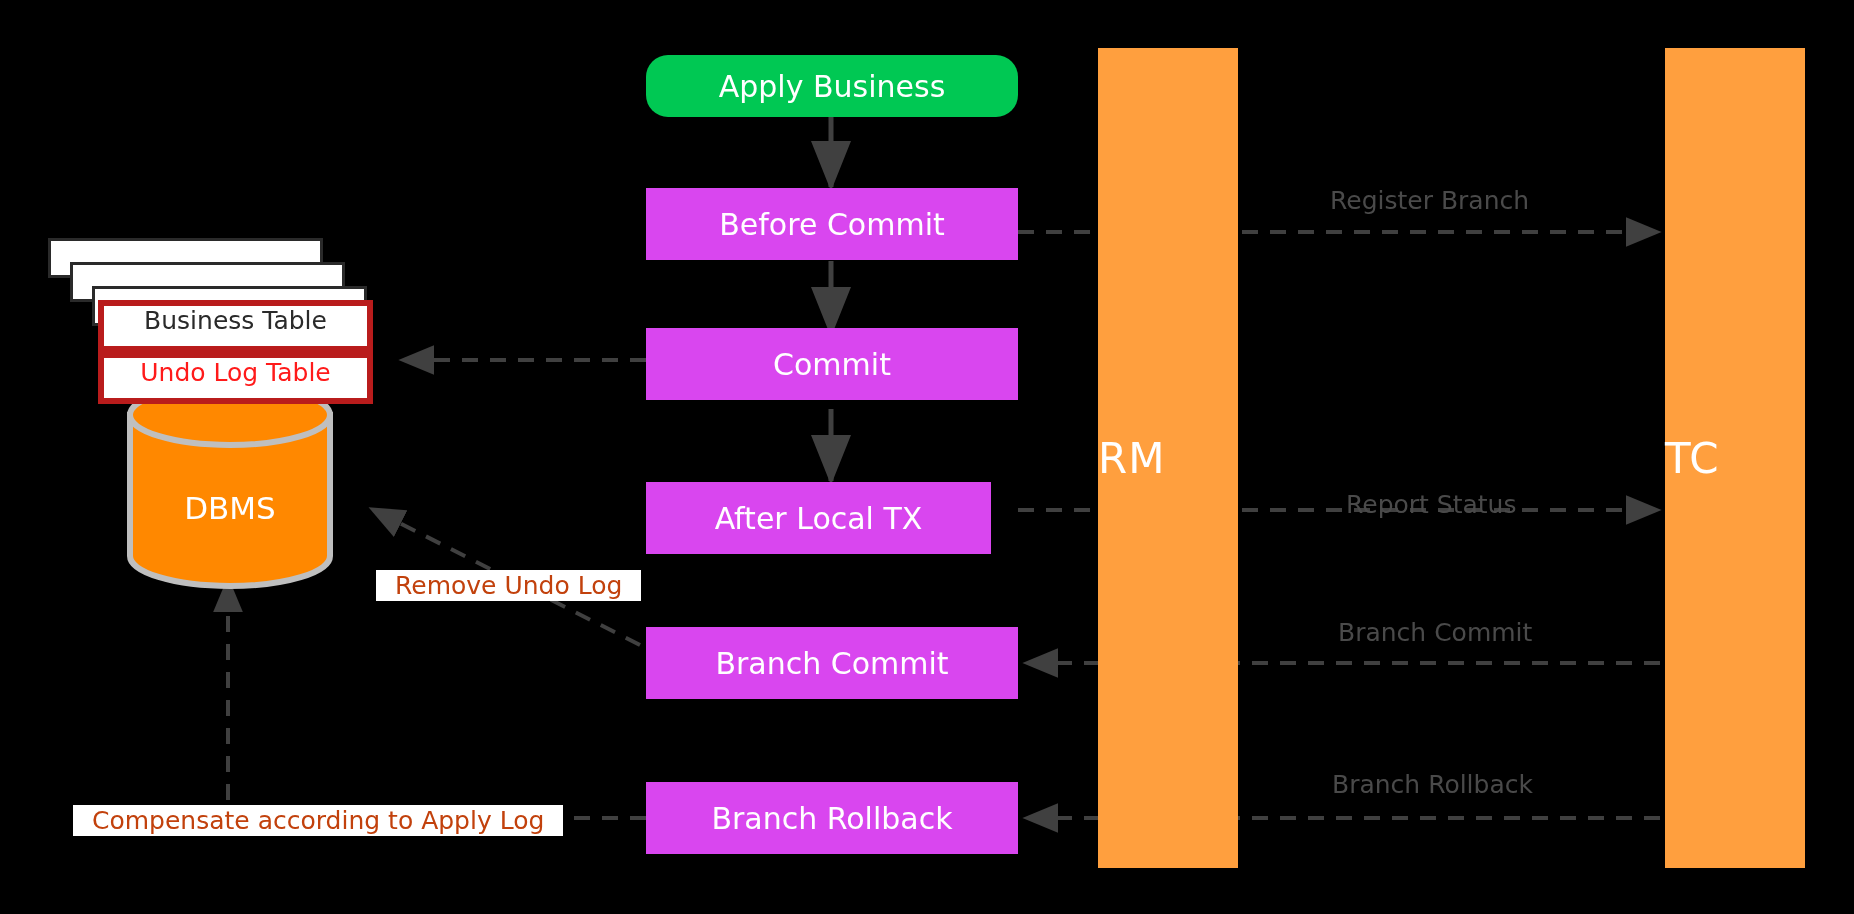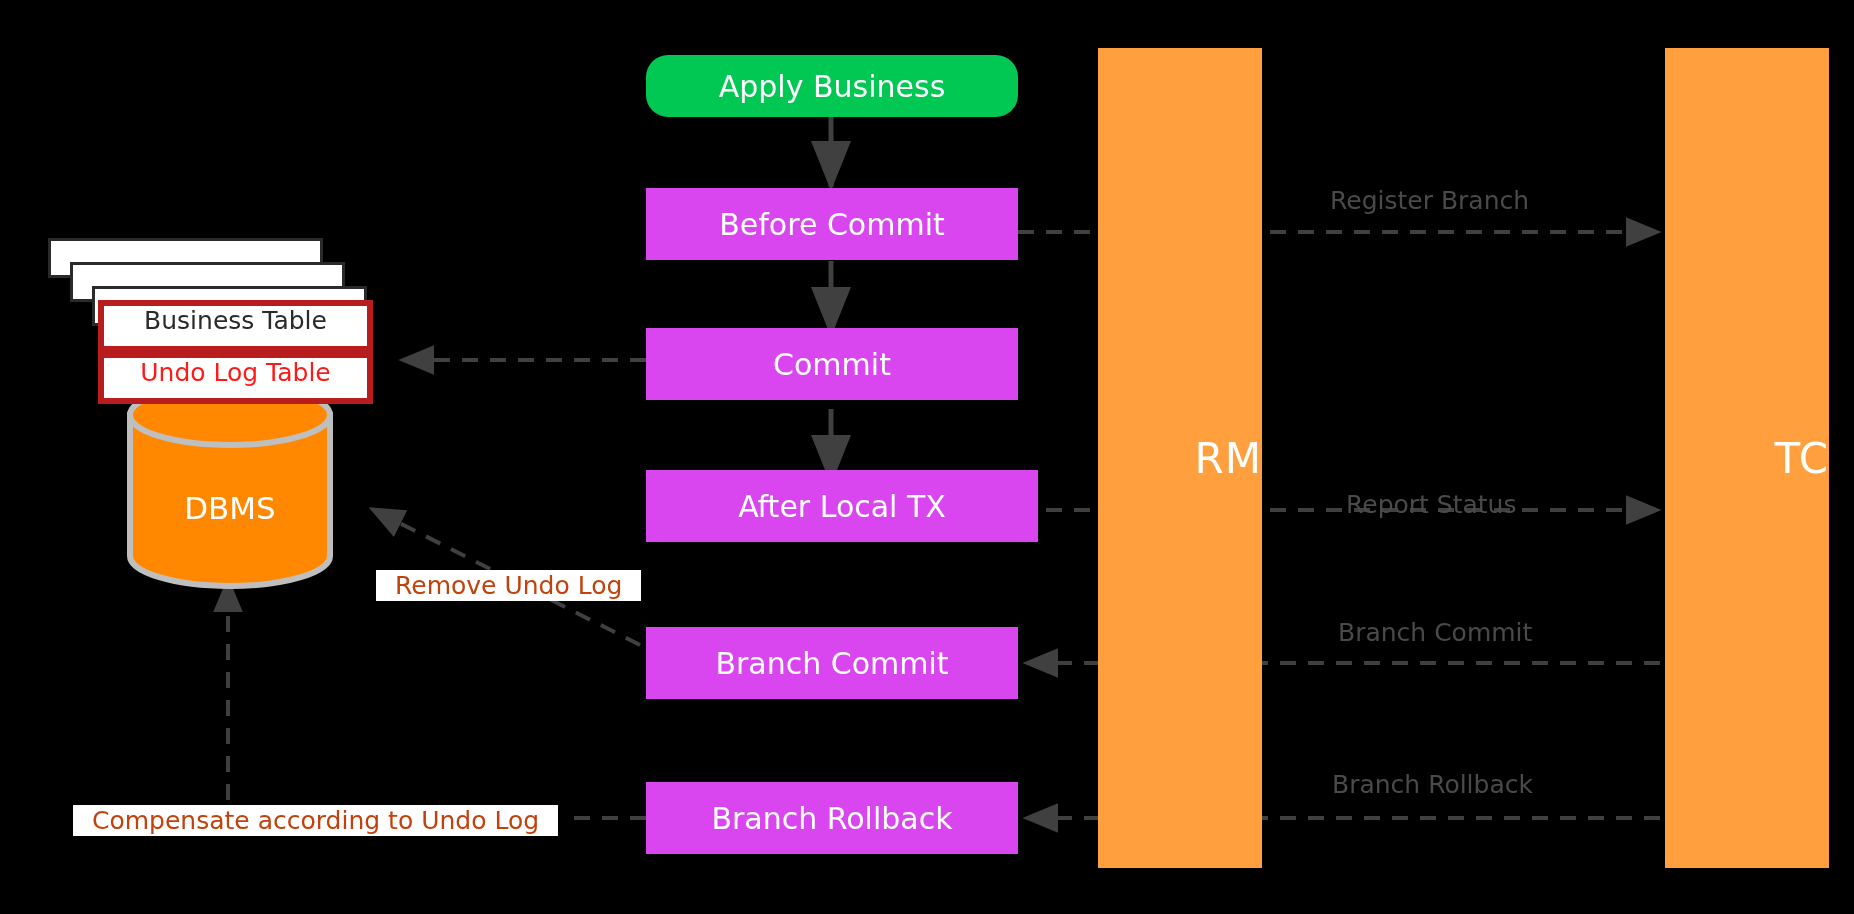--- a/index.html
+++ b/index.html
@@ -25,25 +25,24 @@
     width: 1854px;
     height: 914px;
   }
 
   
   .lane {
     position: absolute;
     background: #FF9F3E;
     display: flex;
     align-items: center;
-    justify-content: flex-end;
+    justify-content: flex-start;
     color: #FFFFFF;
     font-size: 42px;
     letter-spacing: 1px;
-    padding-left: 24px;
   }
 
   
   .pbox {
     position: absolute;
     display: flex;
     align-items: center;
     justify-content: center;
     color: #FFFFFF;
     font-size: 30px;
@@ -149,21 +148,21 @@
   </div>
 
   <div class="pbox blue" style="left:646px; top:188px; width:372px; height:72px;">
     <span>Before Commit</span>
   </div>
 
   <div class="pbox blue" style="left:646px; top:328px; width:372px; height:72px;">
     <span>Commit</span>
   </div>
 
-  <div class="pbox blue" style="left:646px; top:470px; width:392px; height:72px;">
+  <div class="pbox blue" style="left:646px; top:482px; width:345px; height:72px;">
     <span>After Local TX</span>
   </div>
 
   <div class="pbox blue" style="left:646px; top:627px; width:372px; height:72px;">
     <span>Branch Commit</span>
   </div>
 
   <div class="pbox blue" style="left:646px; top:782px; width:372px; height:72px;">
     <span>Branch Rollback</span>
   </div>
@@ -197,16 +196,16 @@
 
   <div class="edge-label" style="left:1332px; top:770px;">
     <span>Branch Rollback</span>
   </div>
 
   <div class="edge-label boxed" style="left:376px; top:570px;">
     <span>Remove Undo Log</span>
   </div>
 
   <div class="edge-label boxed" style="left:73px; top:805px;">
-    <span>Compensate according to Undo Log</span>
+    <span>Compensate according to Apply Log</span>
   </div>
 
 </div>
 
 </body></html>

